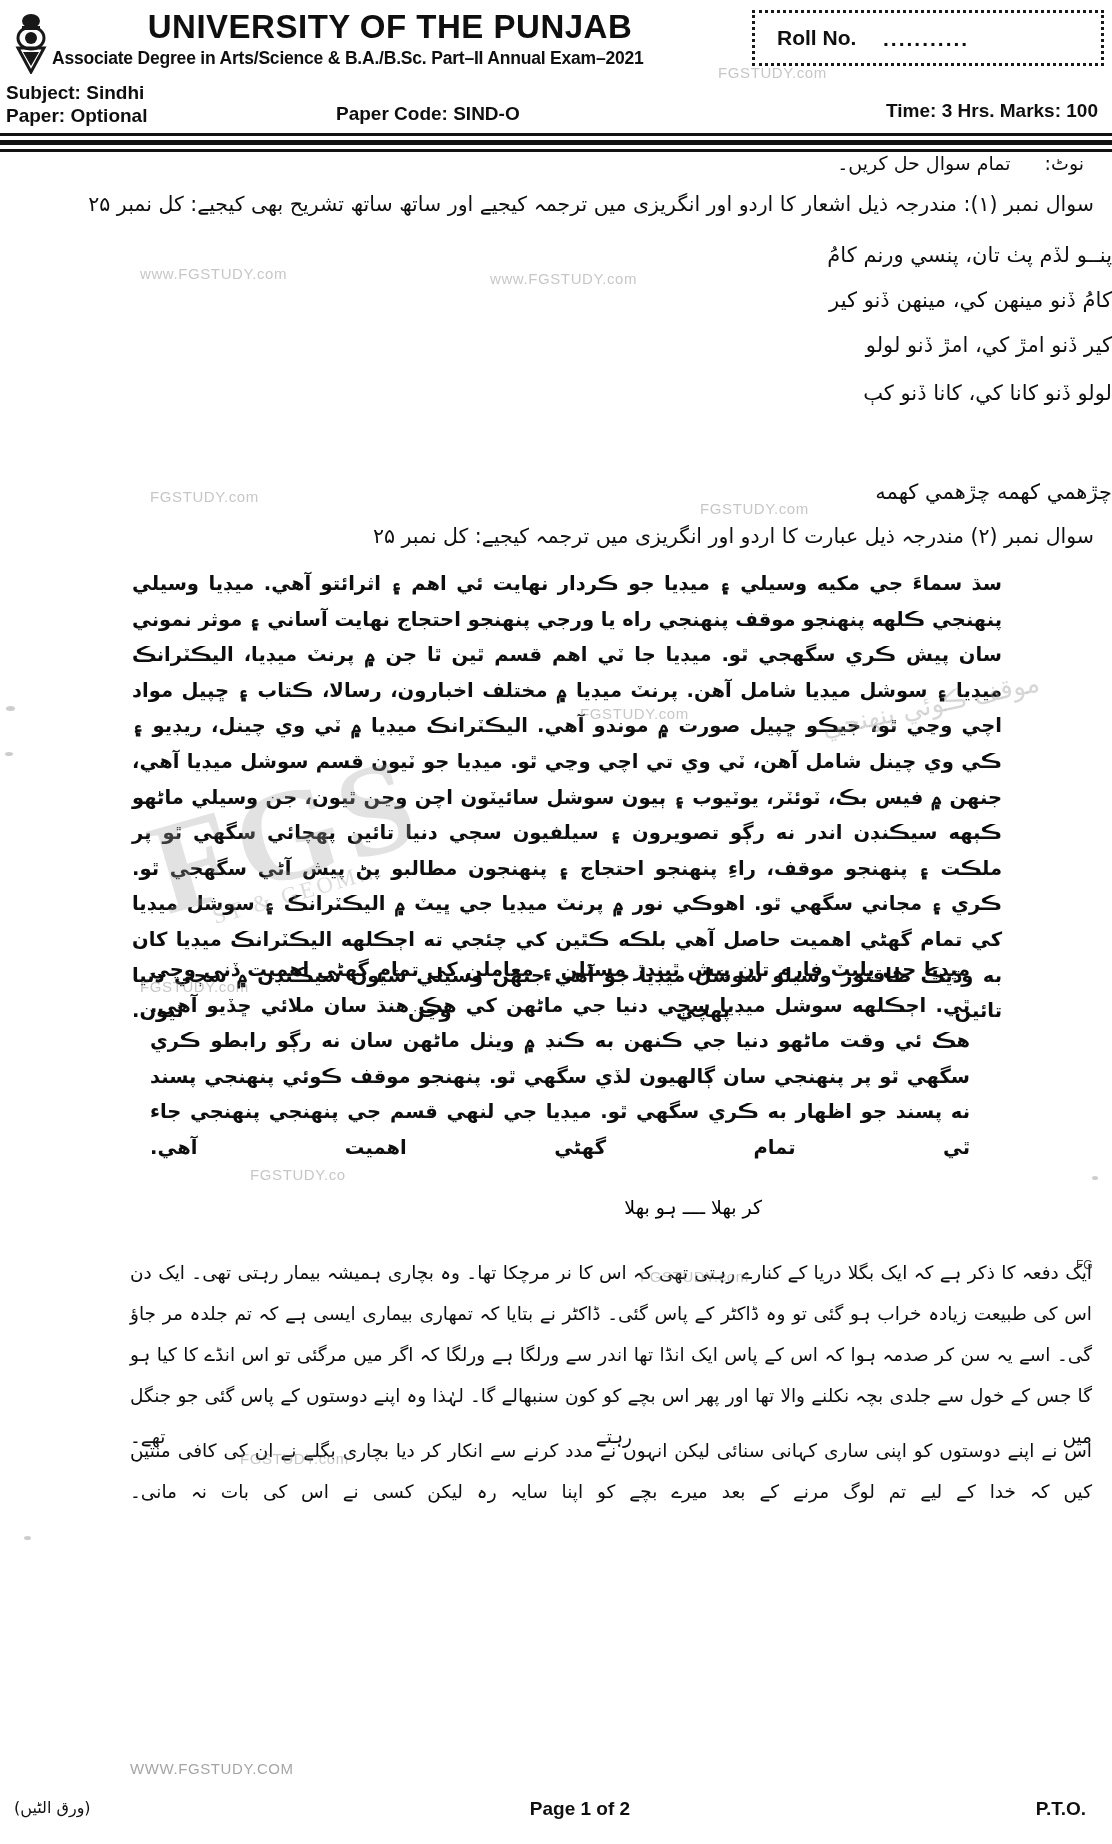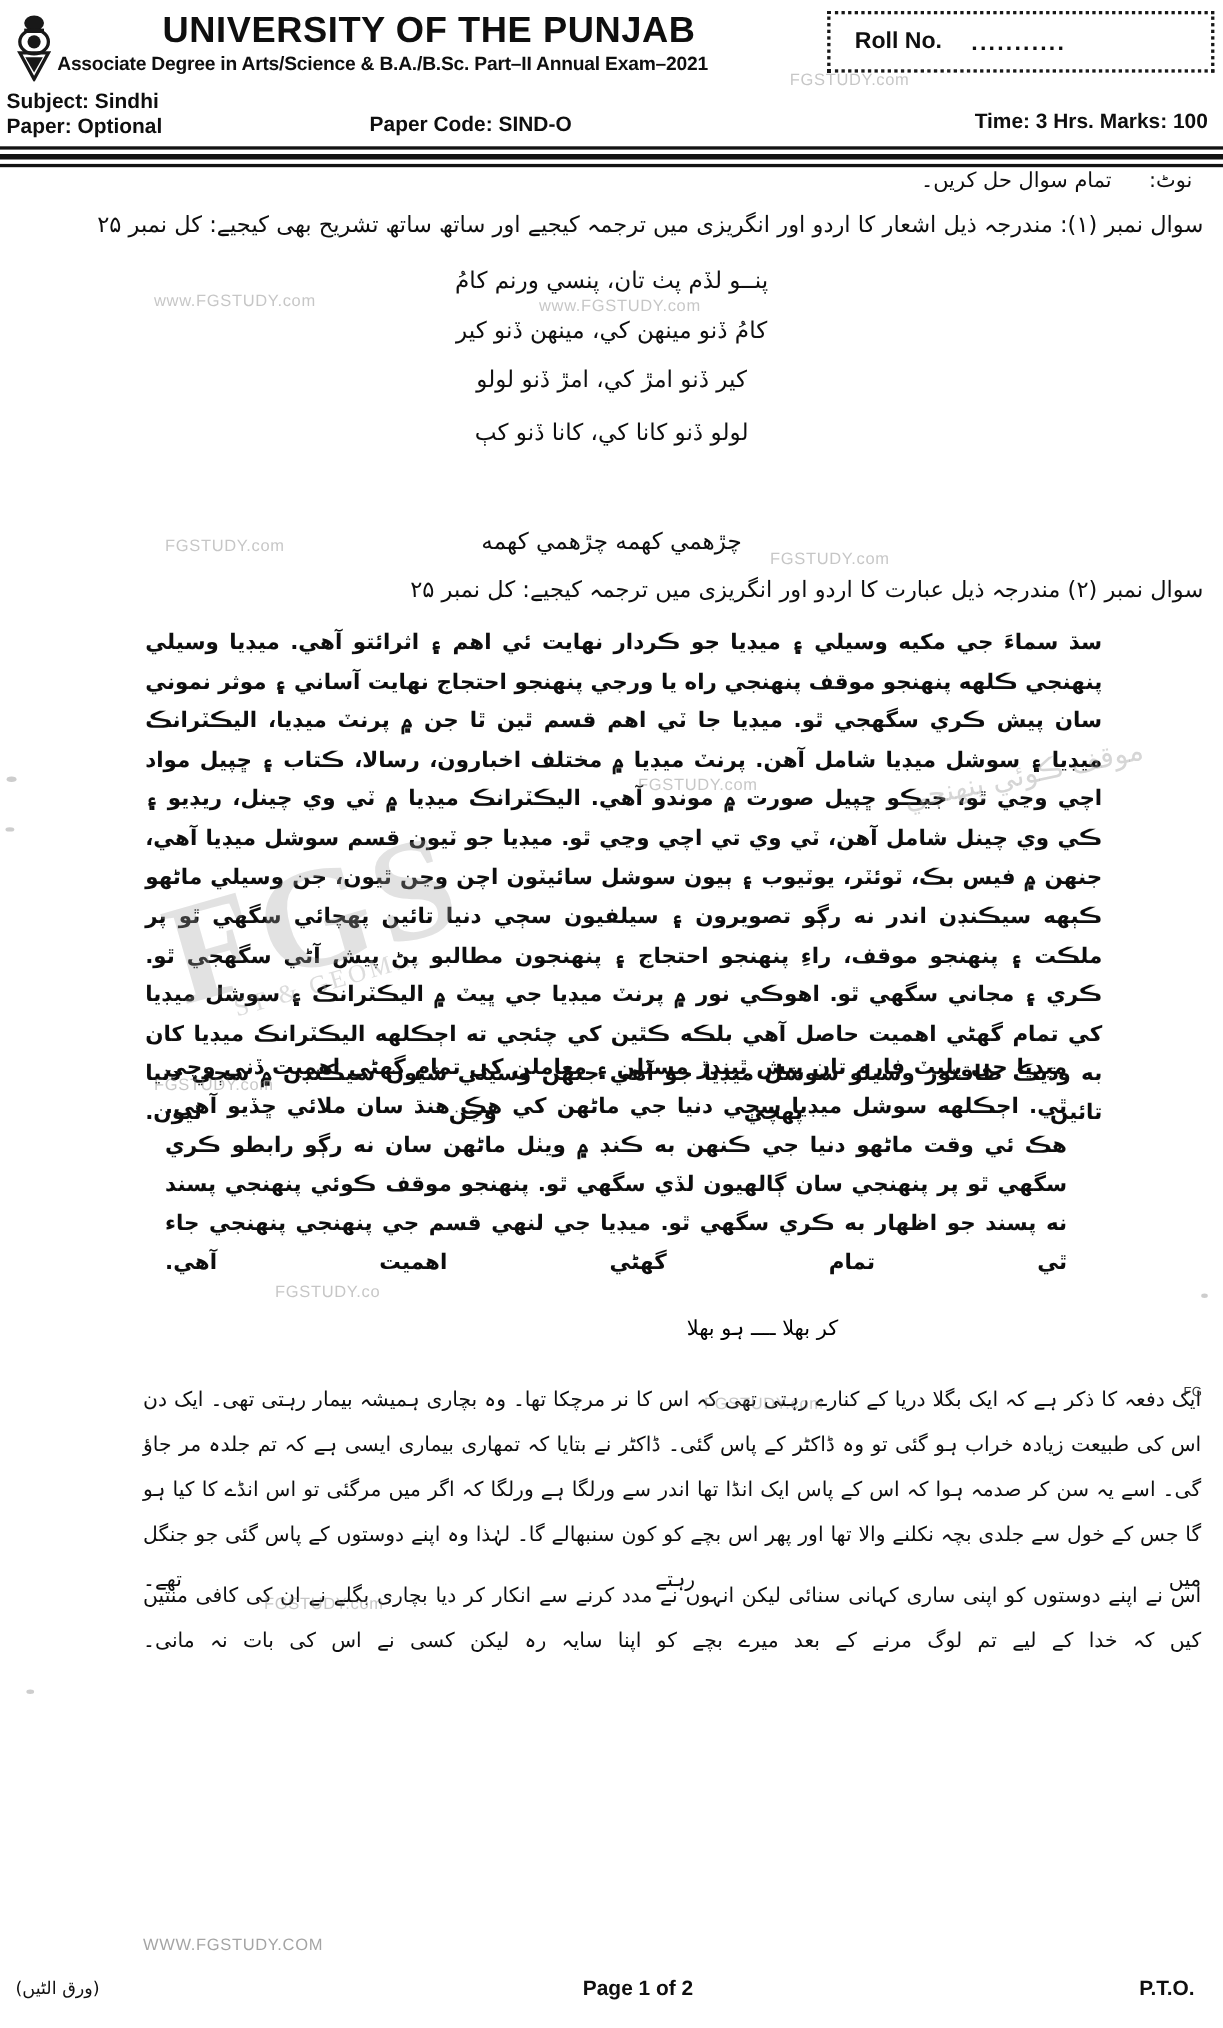--- a/index.html
+++ b/index.html
@@ -149,21 +149,21 @@
     letter-spacing: 0.3px;
     white-space: nowrap;
   }
   .q1head { right: 18px; top: 192px; }
   .q2head { right: 18px; top: 524px; }
   .q3head { right: 18px; top: 1144px; }
 
   .verse {
     position: absolute;
     width: 1112px;
-    text-align: center;
+    text-align: right;
     font-size: 21px;
     letter-spacing: 1px;
     direction: rtl;
     font-family: "DejaVu Sans", sans-serif;
     color: #111;
   }
   .verse.v1 { top: 243px; }
   .verse.v2 { top: 288px; }
   .verse.v3 { top: 333px; }
   .verse.v4 { top: 381px; }

